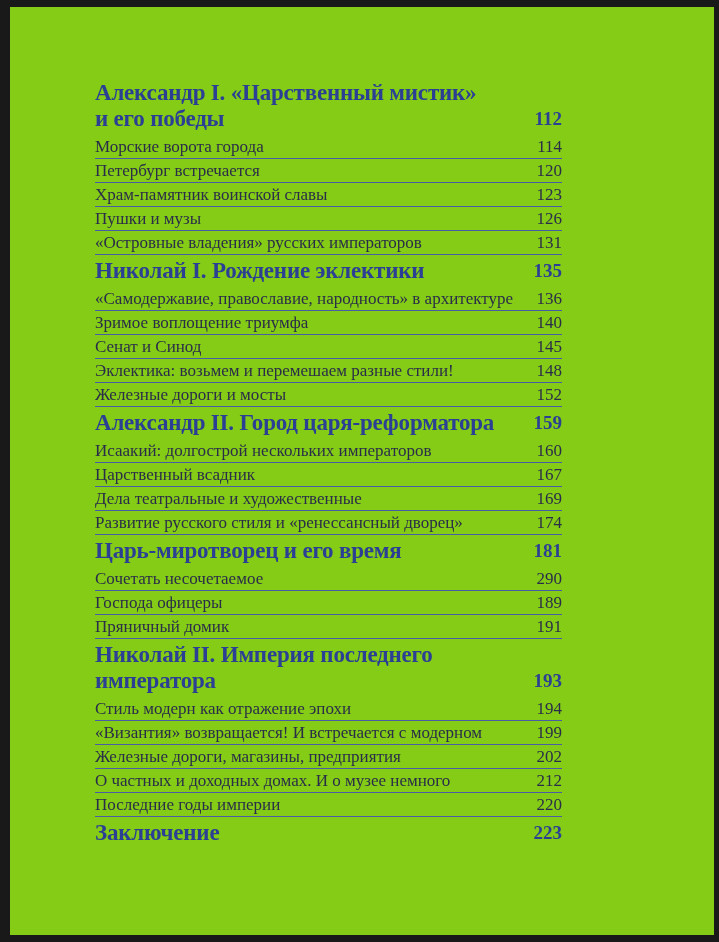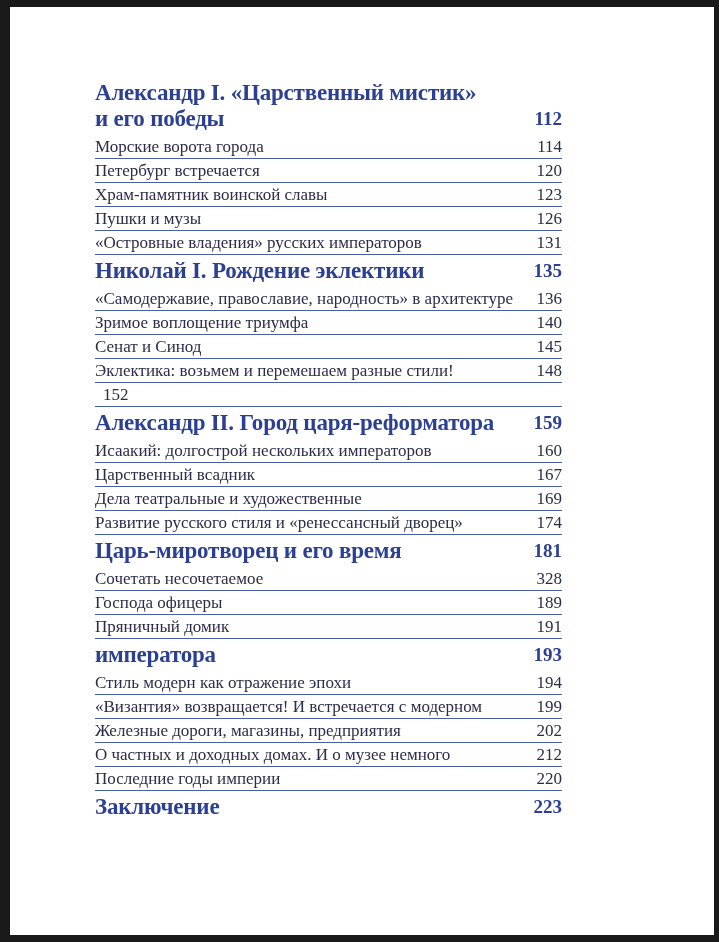--- a/index.html
+++ b/index.html
@@ -7,21 +7,21 @@
     width: 719px; height: 942px;
     background: #191919;
     overflow: hidden;
     position: relative;
     font-family: "Liberation Serif", serif;
   }
   .paper {
     position: absolute;
     left: 10px; top: 7px;
     width: 704px; height: 928px;
-    background: #ffffff;
+    background: #84cc16;
   }
   .toc {
     box-sizing: content-box;
     padding: 70px 0 0 85px;
     width: 467px;
   }
   .toc-section { margin: 0; }
   .heading {
     position: relative;
     color: #2b3f94;
@@ -115,20 +115,21 @@
     <span class="row-label">Сенат и Синод</span>
     <span class="row-page">145</span>
   </div>
 
   <div class="row">
     <span class="row-label">Эклектика: возьмем и перемешаем разные стили!</span>
     <span class="row-page">148</span>
   </div>
 
   <div class="row">
+    <span class="row-label">Железные дороги и мосты</span>
     <span class="row-page">152</span>
   </div>
 </div>
   </section>
 
   <section class="toc-section">
     <div class="heading">
       <div class="heading-text">
             <div class="heading-line">Александр II. Город царя-реформатора</div>
           </div>
@@ -161,38 +162,39 @@
     <div class="heading">
       <div class="heading-text">
             <div class="heading-line">Царь-миротворец и его время</div>
           </div>
       <div class="heading-page">181</div>
     </div>
     <div class="rows">
 
   <div class="row">
     <span class="row-label">Сочетать несочетаемое</span>
-    <span class="row-page">328</span>
+    <span class="row-page">290</span>
   </div>
 
   <div class="row">
     <span class="row-label">Господа офицеры</span>
     <span class="row-page">189</span>
   </div>
 
   <div class="row">
     <span class="row-label">Пряничный домик</span>
     <span class="row-page">191</span>
   </div>
 </div>
   </section>
 
   <section class="toc-section">
     <div class="heading">
       <div class="heading-text">
+            <div class="heading-line">Николай II. Империя последнего</div>
             <div class="heading-line">императора</div>
           </div>
       <div class="heading-page">193</div>
     </div>
     <div class="rows">
   <div class="row">
     <span class="row-label">Стиль модерн как отражение эпохи</span>
     <span class="row-page">194</span>
   </div>
 

